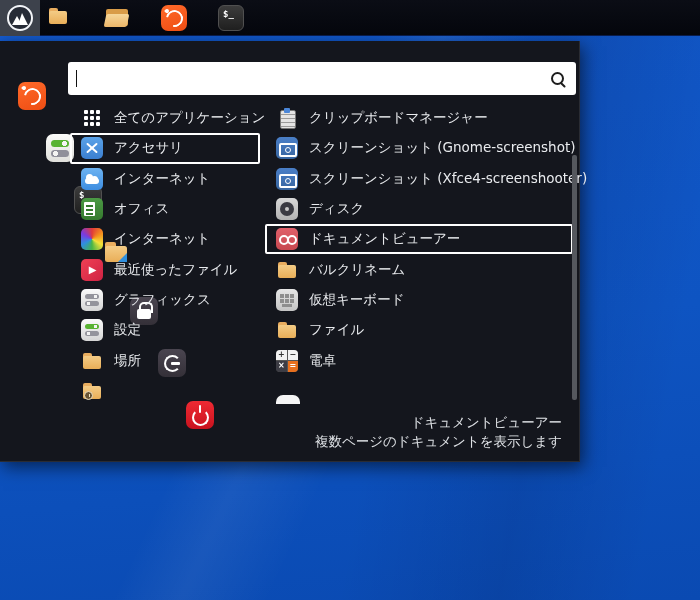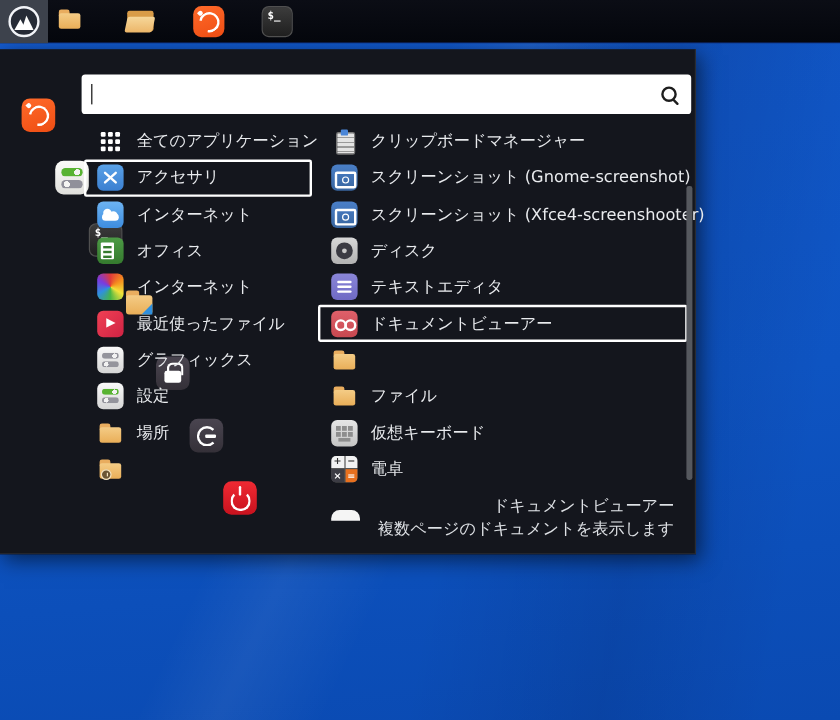--- a/index.html
+++ b/index.html
@@ -286,38 +286,35 @@
         <span class="lbl">スクリーンショット (Gnome-screenshot)</span>
       </div>
       <div class="row">
         <span class="ic ic-screenshot" style="width: 22px; height: 22px;"></span>
         <span class="lbl">スクリーンショット (Xfce4-screenshooter)</span>
       </div>
       <div class="row">
         <span class="ic ic-disks" style="width: 22px; height: 22px;"></span>
         <span class="lbl">ディスク</span>
       </div>
-      <div class="row">
-        <span class="ic ic-texteditor" style="width: 22px; height: 22px;"></span>
-        <span class="lbl">テキストエディタ</span>
-      </div>
       <div class="row selected">
         <span class="ic ic-docviewer" style="width: 22px; height: 22px;"></span>
         <span class="lbl">ドキュメントビューアー</span>
       </div>
       <div class="row">
         <span class="ic ic-folder" style="width: 22px; height: 22px;"></span>
+        <span class="lbl">バルクリネーム</span>
+      </div>
+      <div class="row">
+        <span class="ic ic-keyboard" style="width: 22px; height: 22px;"></span>
+        <span class="lbl">仮想キーボード</span>
       </div>
       <div class="row">
         <span class="ic ic-folder" style="width: 22px; height: 22px;"></span>
         <span class="lbl">ファイル</span>
-      </div>
-      <div class="row">
-        <span class="ic ic-keyboard" style="width: 22px; height: 22px;"></span>
-        <span class="lbl">仮想キーボード</span>
       </div>
       <div class="row">
         <span class="ic ic-calculator" style="width: 22px; height: 22px;">
           <span class="cell c-tl">+</span>
           <span class="cell c-tr">−</span>
           <span class="cell c-bl">×</span>
           <span class="cell c-br">=</span>
         </span>
         <span class="lbl">電卓</span>
       </div>

